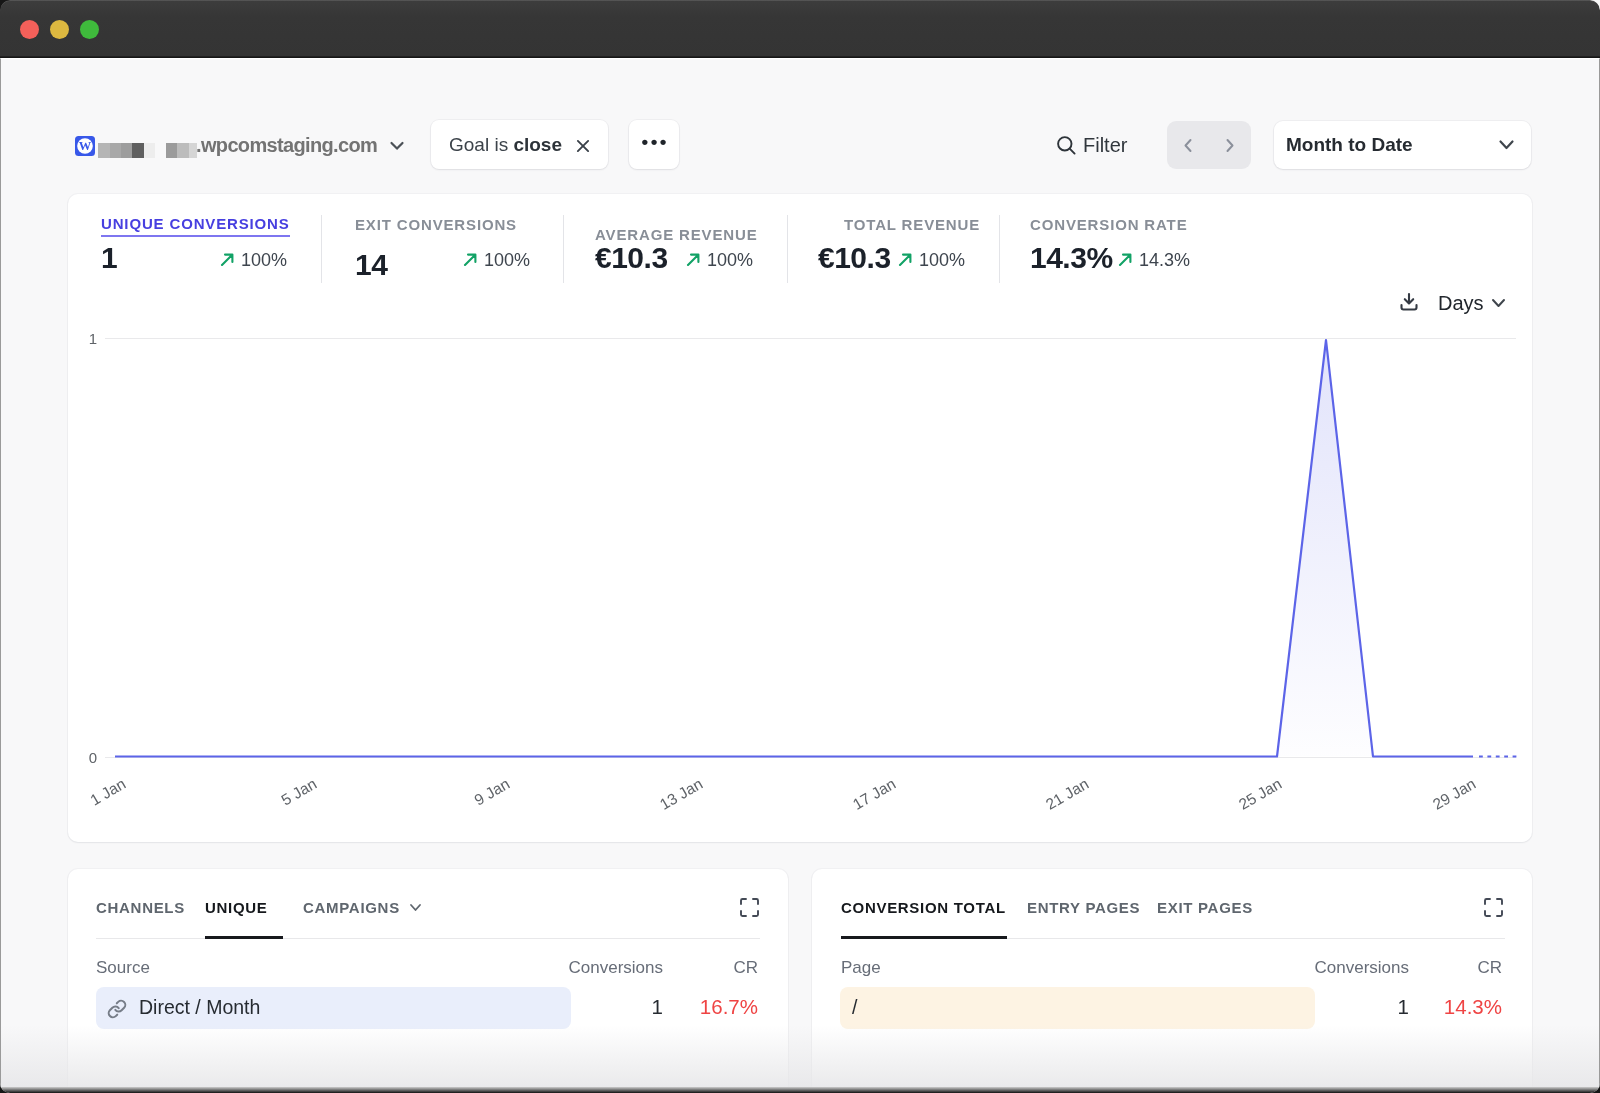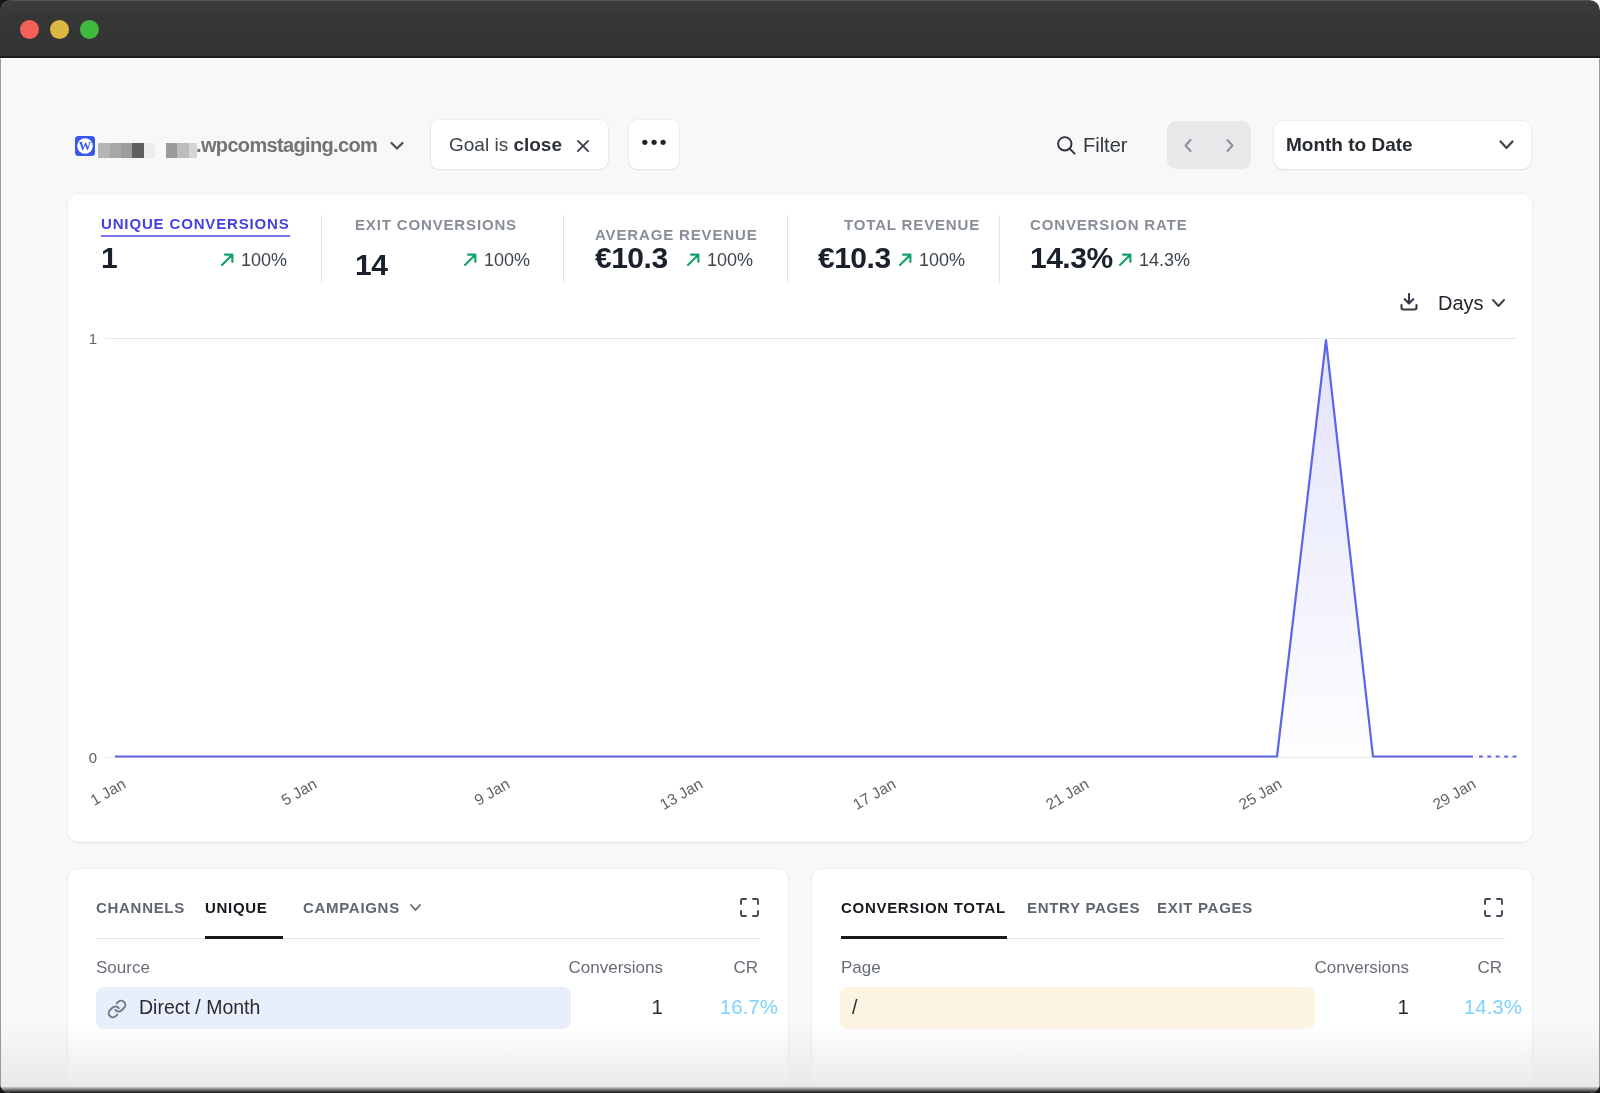--- a/index.html
+++ b/index.html
@@ -32,21 +32,21 @@
 
   .stat-label { font-size:15px; font-weight:700; letter-spacing:.85px; color:#888e97; white-space:nowrap; line-height:1; }
   .stat-value { font-size:30px; font-weight:700; color:#1b212a; letter-spacing:-.5px; line-height:1; }
   .trend { font-size:18px; color:#3e454e; white-space:nowrap; line-height:1; }
   .vdiv { position:absolute; width:1px; background:#e3e4e8; }
 
   .tab { font-size:15px; font-weight:700; letter-spacing:.7px; color:#5f666e; white-space:nowrap; }
   .tab.active { color:#15181c; }
   .thead { font-size:17px; color:#676d78; }
   .cell { font-size:19.5px; color:#262b31; }
-  .cellb { font-size:20.5px; font-weight:400; color:#7dd3fc;margin-left:20px; }
+  .cellb { font-size:20.5px; font-weight:400; color:#ef4444; }
   .rowbar { position:absolute; height:42px; border-radius:8px; }
 </style>
 </head>
 <body>
 <div style="position:absolute; top:0; right:0; width:24px; height:24px; background:#f6f6f6;"></div>
 <div id="win">
 <div id="content"></div>
 
 <div id="titlebar">
   <div class="light" style="left:20px;  background:#f4605a;"></div>

